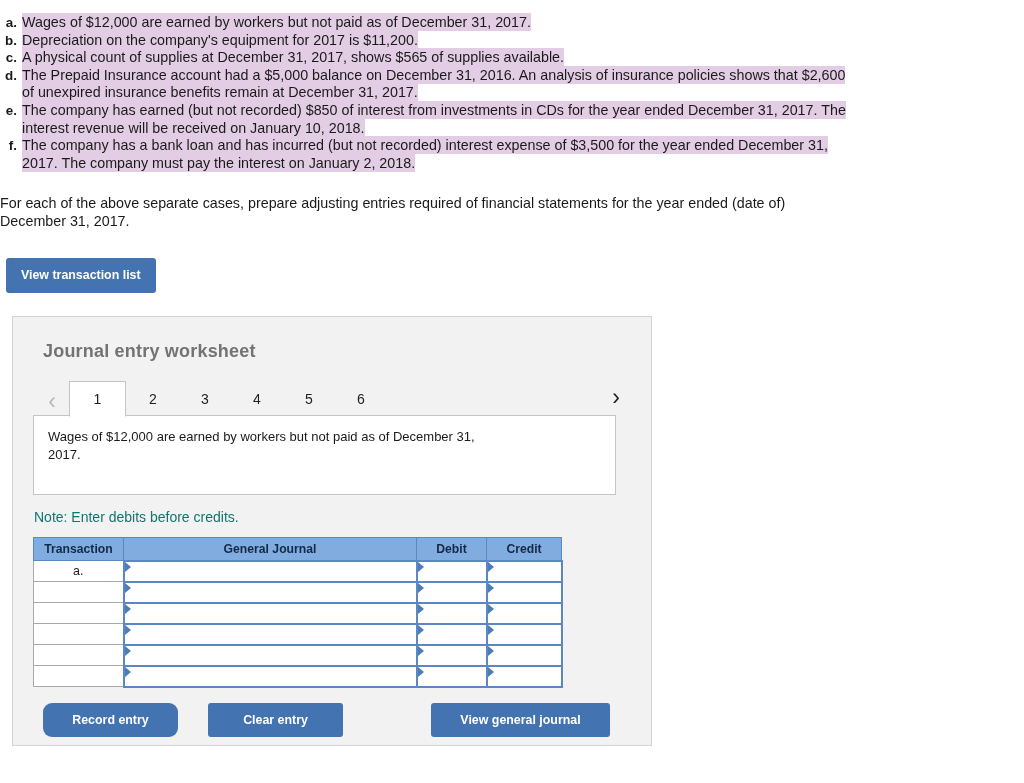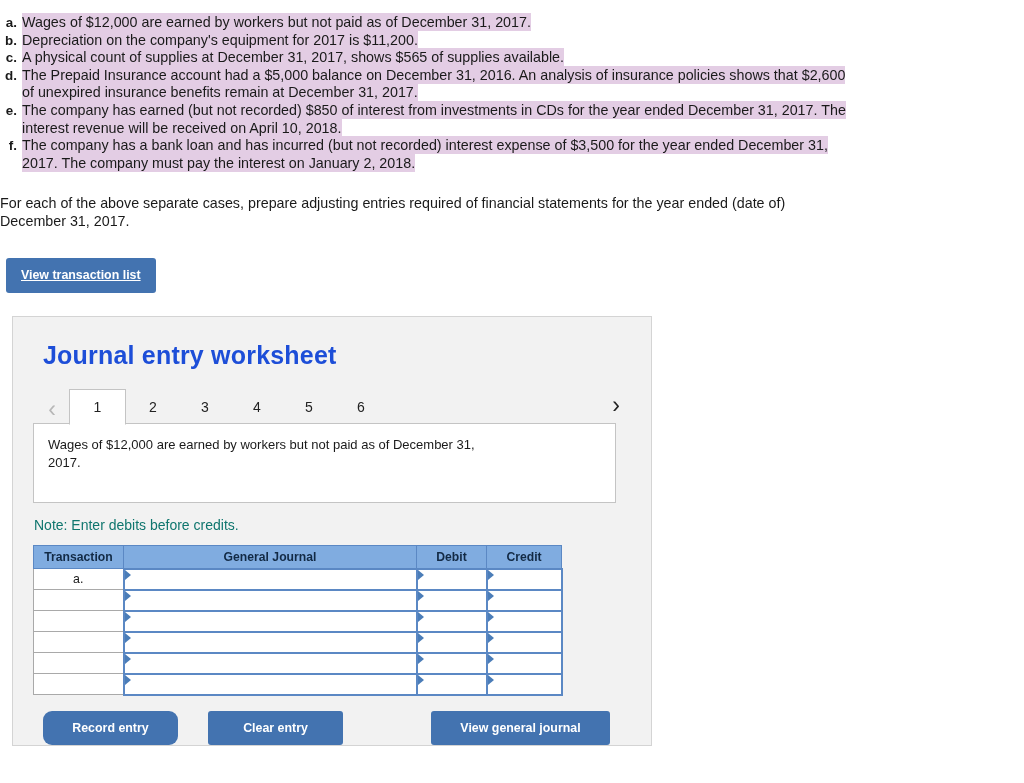--- a/index.html
+++ b/index.html
@@ -72,39 +72,38 @@
     border-radius: 3px;
     cursor: pointer;
     text-align: center;
     font-family: "Liberation Sans", sans-serif;
     line-height: 1;
   }
   .btn-view-transaction {
     margin-top: 28px;
     margin-left: 6px;
     padding: 11px 15px 11px 15px;
-    text-decoration: underline;
   }
 
   
   .panel {
     margin-top: 23px;
     margin-left: 12px;
     width: 640px;
     background: #f2f2f2;
     border: 1px solid #d4d4d4;
     box-sizing: border-box;
     padding: 18px 20px 0 20px;
     height: 430px;
     position: relative;
   }
   .panel-title {
-    font-size: 25px;
+    font-size: 18px;
     font-weight: bold;
-    color: #1d4ed8;
+    color: #737373;
     letter-spacing: 0.2px;
     margin: 6px 0 0 10px;
   }
 
   
   .tabs-row {
     display: flex;
     align-items: flex-end;
     margin-top: 18px;
     height: 36px;
@@ -281,21 +280,21 @@
       <div class="case-letter">d.</div>
       <div class="case-text">
         <span class="ln"><span class="hl">The Prepaid Insurance account had a $5,000 balance on December 31, 2016. An analysis of insurance policies shows that $2,600</span></span>
         <span class="ln"><span class="hl">of unexpired insurance benefits remain at December 31, 2017.</span></span>
       </div>
     </div>
     <div class="case-row">
       <div class="case-letter">e.</div>
       <div class="case-text">
         <span class="ln"><span class="hl">The company has earned (but not recorded) $850 of interest from investments in CDs for the year ended December 31, 2017. The</span></span>
-        <span class="ln"><span class="hl">interest revenue will be received on April 10, 2018.</span></span>
+        <span class="ln"><span class="hl">interest revenue will be received on January 10, 2018.</span></span>
       </div>
     </div>
     <div class="case-row">
       <div class="case-letter">f.</div>
       <div class="case-text">
         <span class="ln"><span class="hl">The company has a bank loan and has incurred (but not recorded) interest expense of $3,500 for the year ended December 31,</span></span>
         <span class="ln"><span class="hl">2017. The company must pay the interest on January 2, 2018.</span></span>
       </div>
     </div>
   </div>

